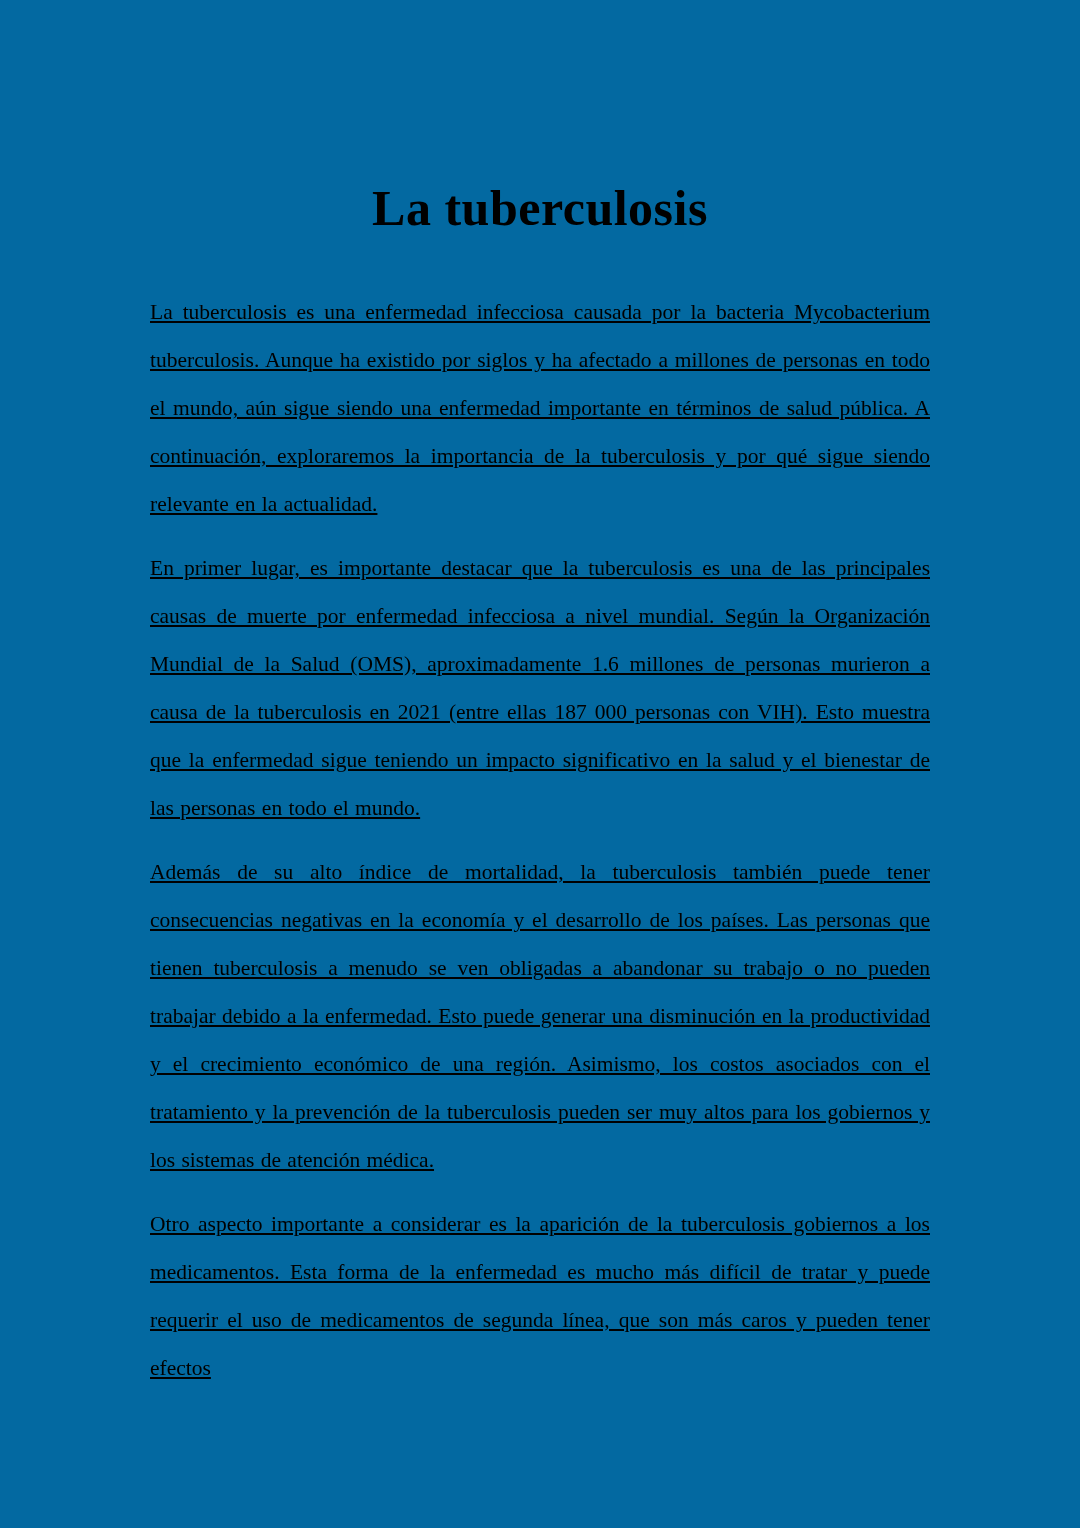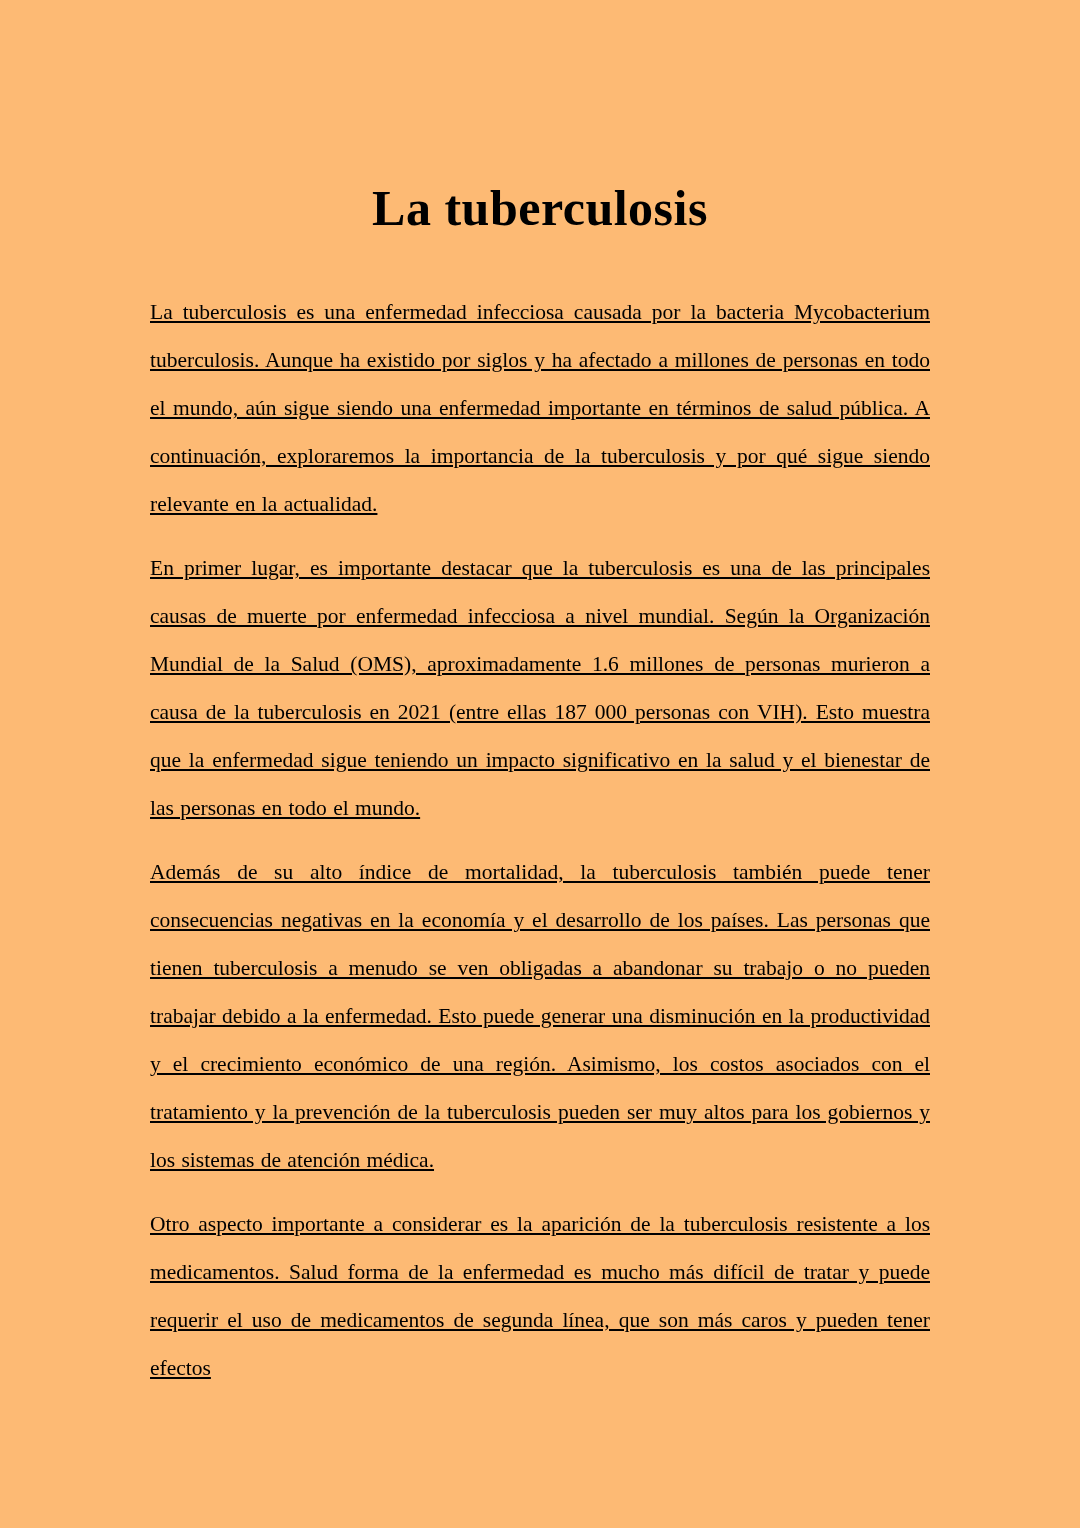--- a/index.html
+++ b/index.html
@@ -36,23 +36,23 @@
       line-height: 48px;
       text-align: justify;
       margin: 0 0 16px 0;
       word-spacing: 1px;
       text-decoration: underline;
     }
   </style>
 </head>
 <body style="background: rgb(255, 255, 255);">
 
-<div class="page" style="background: #fdba74; color: rgb(0, 0, 0);">
+<div class="page" style="background: #0369a1; color: rgb(0, 0, 0);">
   <h1 class="doc-title">La tuberculosis</h1>
 
   <p class="para">La tuberculosis es una enfermedad infecciosa causada por la bacteria Mycobacterium tuberculosis. Aunque ha existido por siglos y ha afectado a millones de personas en todo el mundo, aún sigue siendo una enfermedad importante en términos de salud pública. A continuación, exploraremos la importancia de la tuberculosis y por qué sigue siendo relevante en la actualidad.</p>
 
   <p class="para">En primer lugar, es importante destacar que la tuberculosis es una de las principales causas de muerte por enfermedad infecciosa a nivel mundial. Según la Organización Mundial de la Salud (OMS), aproximadamente 1.6 millones de personas murieron a causa de la tuberculosis en 2021 (entre ellas 187 000 personas con VIH). Esto muestra que la enfermedad sigue teniendo un impacto significativo en la salud y el bienestar de las personas en todo el mundo.</p>
 
   <p class="para">Además de su alto índice de mortalidad, la tuberculosis también puede tener consecuencias negativas en la economía y el desarrollo de los países. Las personas que tienen tuberculosis a menudo se ven obligadas a abandonar su trabajo o no pueden trabajar debido a la enfermedad. Esto puede generar una disminución en la productividad y el crecimiento económico de una región. Asimismo, los costos asociados con el tratamiento y la prevención de la tuberculosis pueden ser muy altos para los gobiernos y los sistemas de atención médica.</p>
 
-  <p class="para">Otro aspecto importante a considerar es la aparición de la tuberculosis resistente a los medicamentos. Salud forma de la enfermedad es mucho más difícil de tratar y puede requerir el uso de medicamentos de segunda línea, que son más caros y pueden tener efectos</p>
+  <p class="para">Otro aspecto importante a considerar es la aparición de la tuberculosis gobiernos a los medicamentos. Esta forma de la enfermedad es mucho más difícil de tratar y puede requerir el uso de medicamentos de segunda línea, que son más caros y pueden tener efectos</p>
 </div>
 
 </body></html>

